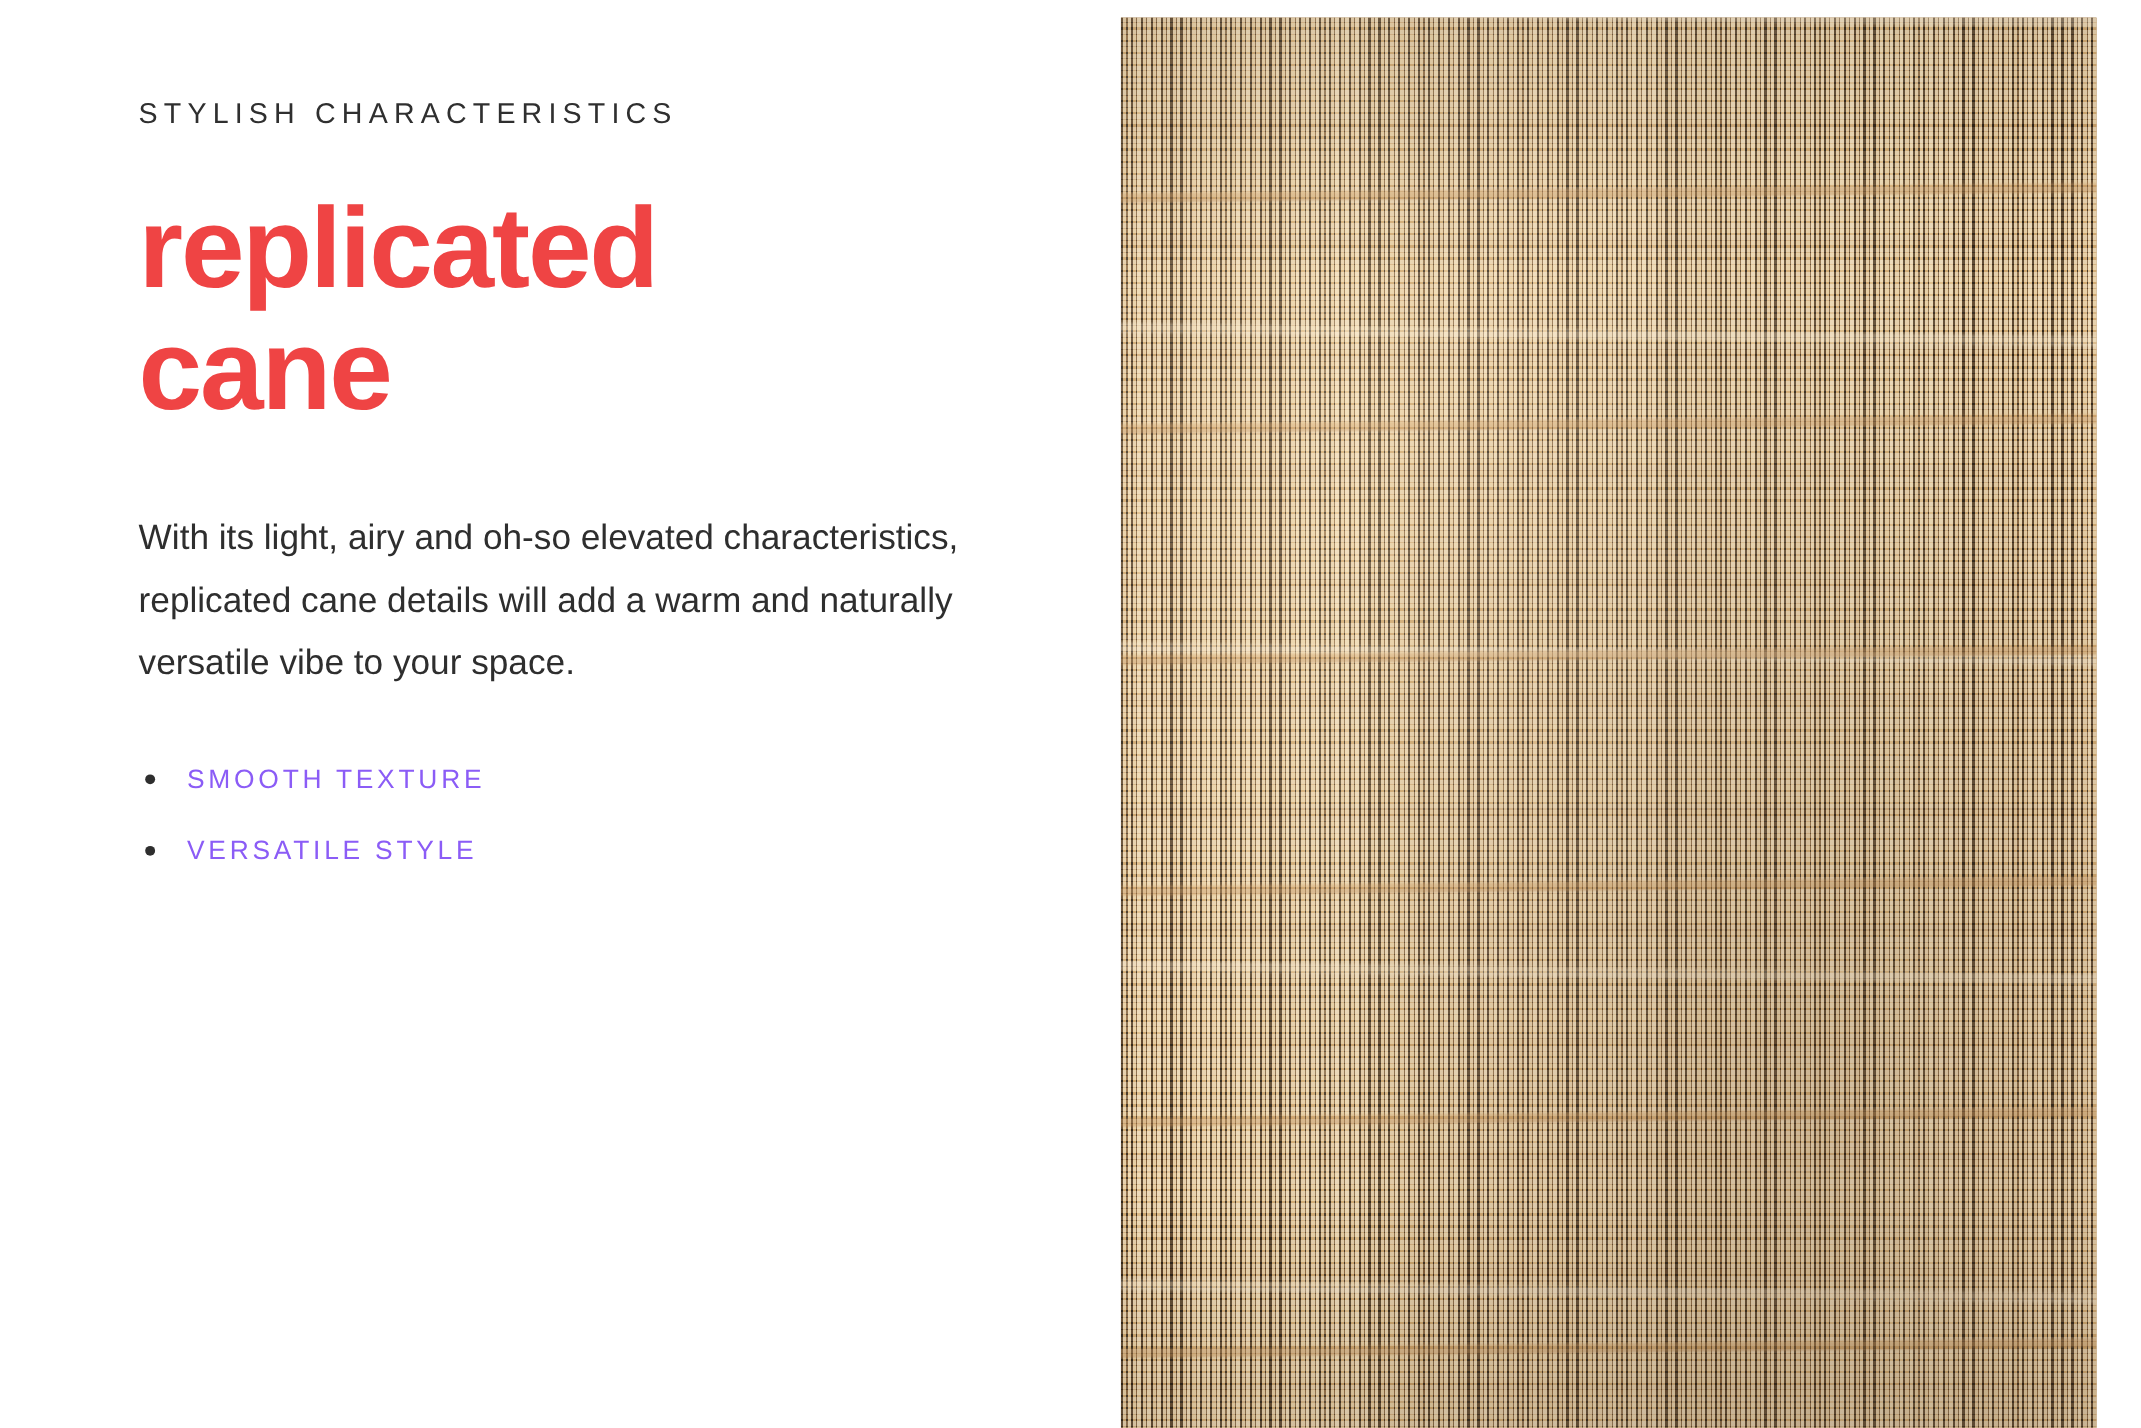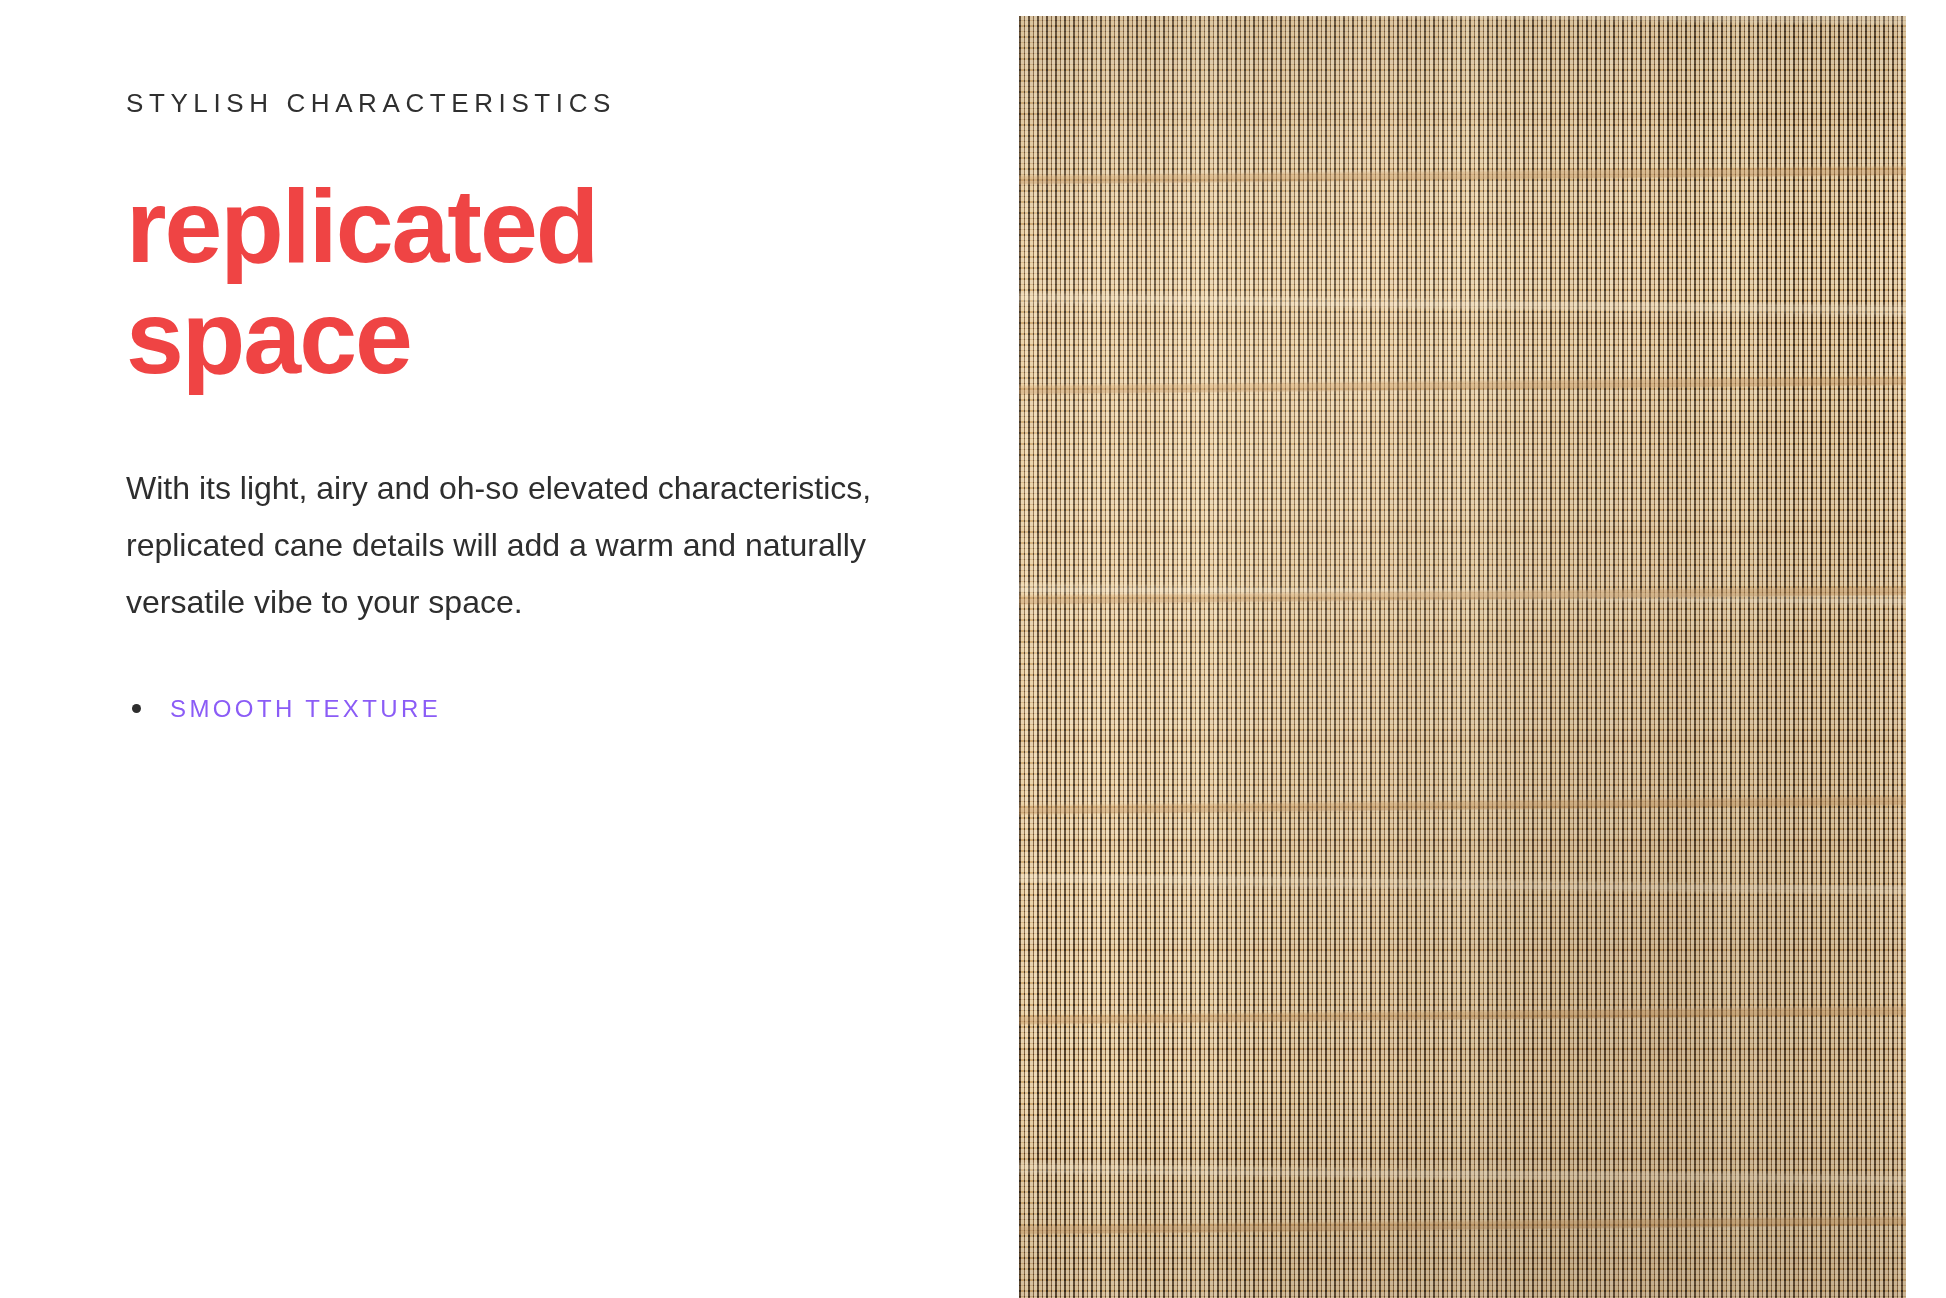--- a/index.html
+++ b/index.html
@@ -220,29 +220,33 @@
 <body>
 
 <div class="page">
 
   <section class="text-panel">
 
     <div class="eyebrow">STYLISH CHARACTERISTICS</div>
 
     <h1 class="headline">
       <span class="line">replicated</span>
-      <span class="line">space</span>
+      <span class="line">cane</span>
     </h1>
 
     <p class="body-copy">With its light, airy and oh-so elevated characteristics, replicated cane details will add a warm and naturally versatile vibe to your space.</p>
 
     <ul class="feature-list">
       <li>
         <span class="bullet-dot"></span>
         <span class="li-line">SMOOTH TEXTURE</span>
+      </li>
+      <li>
+        <span class="bullet-dot"></span>
+        <span class="li-line">VERSATILE STYLE</span>
       </li>
     </ul>
 
   </section>
 
   <figure class="image-panel">
     <div class="weave-base"></div>
     <div class="weave-bands"></div>
     <div class="weave-warp"></div>
     <div class="weave-weft"></div>

